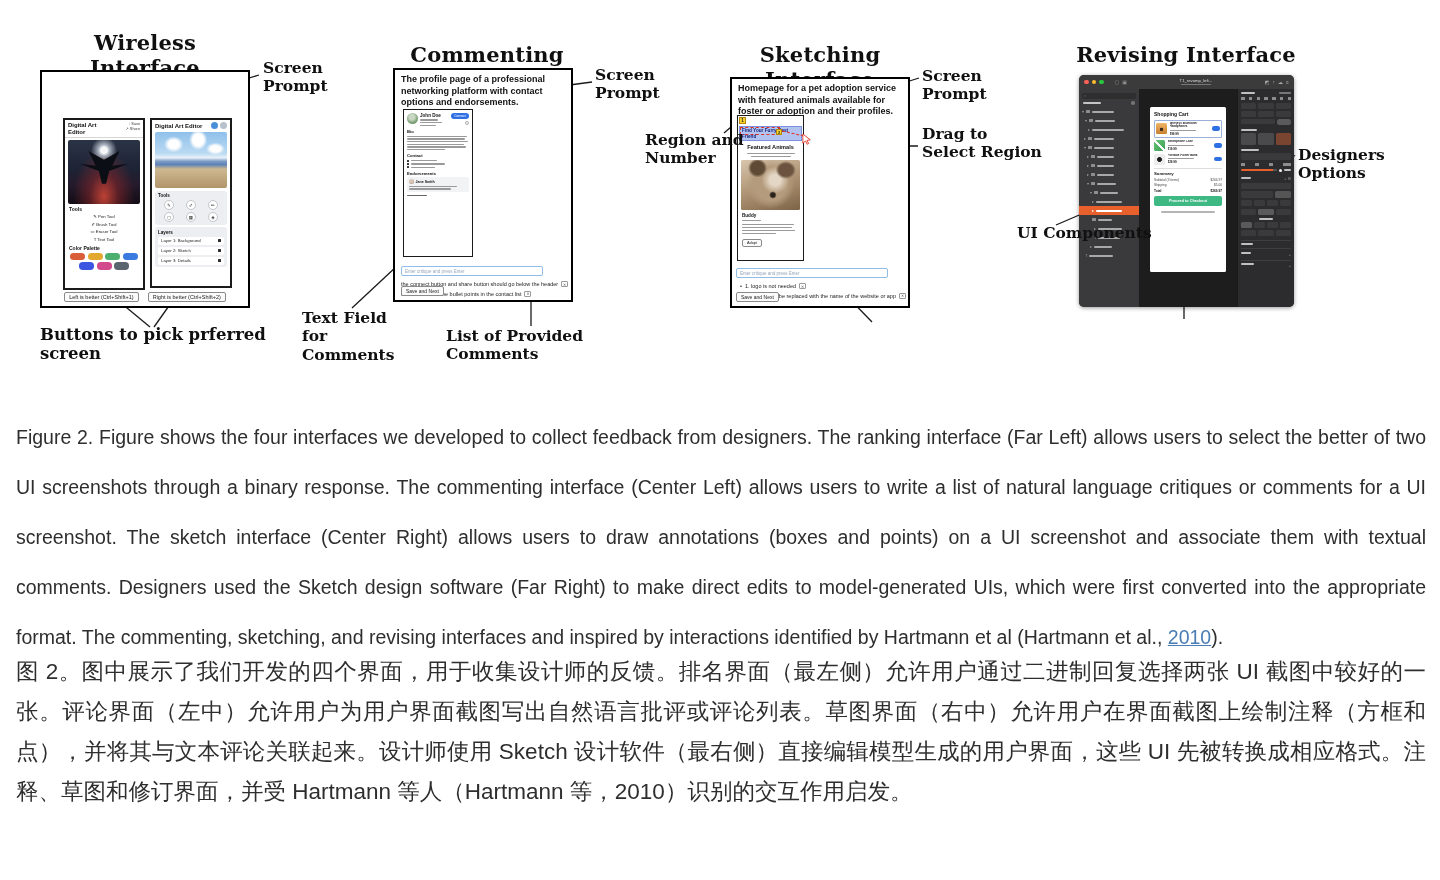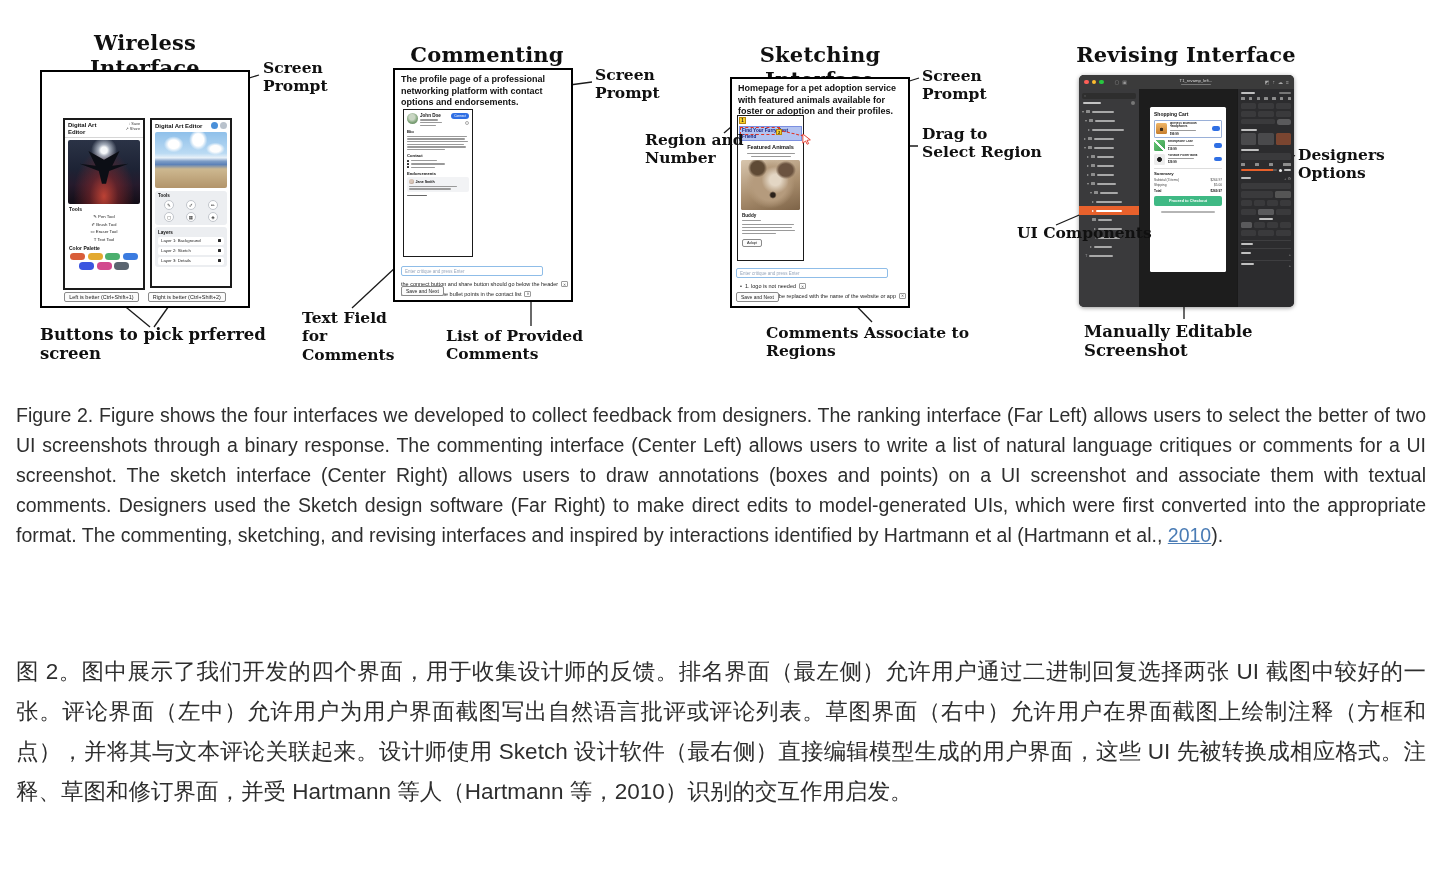--- a/index.html
+++ b/index.html
@@ -32,21 +32,21 @@
   .tglyph{font-size:4px;color:#9a9a9a;line-height:1}
   .fold{width:3.5px;height:3px;background:#8d8d8d;border-radius:.5px}
   .dbox{background:#3a3a3c;border-radius:1.5px}
   .insp-label{height:2px;background:#c0c0c0;border-radius:1px}
   .cartrow{display:flex;align-items:center;gap:2.5px;margin-top:2.5px}
   .thumb{width:11px;height:11px;border-radius:1.5px;flex:0 0 auto}
   .pill{width:8px;height:4.5px;border-radius:2.2px;background:#2f6fe4;flex:0 0 auto}
   .srow{display:flex;justify-content:space-between;font-size:3.2px;color:#444;margin-top:1.6px}
   
   .cap{position:absolute;left:16px;width:1410px;text-align:justify;color:#2e2e2e}
-  .cap-en{top:400px;font-size:19.5px;line-height:30px;font-weight:400}
+  .cap-en{top:412px;font-size:19.5px;line-height:50px;font-weight:400}
   .cap-zh{top:652px;font-size:22.5px;line-height:40px}
   a.cite{text-decoration:underline}
 </style>
 </head>
 <body>
 
 <div class="fig">
 
   <svg class="lines">
     <g stroke="#1a1a1a" stroke-width="1.3">
@@ -530,20 +530,18 @@
 
   <div class="ann" style="left:263px;top:59px;width:80px">Screen Prompt</div>
   <div class="ann" style="left:40px;top:325px;width:280px;font-size:16.5px">Buttons to pick prferred screen</div>
   <div class="ann" style="left:595px;top:66px;width:80px">Screen Prompt</div>
   <div class="ann" style="left:446px;top:327px;width:230px">List of Provided Comments</div>
   <div class="ann" style="left:302px;top:309px;width:108px">Text Field for Comments</div>
   <div class="ann" style="left:645px;top:131px;width:100px">Region and Number</div>
   <div class="ann" style="left:922px;top:67px;width:80px">Screen Prompt</div>
   <div class="ann" style="left:922px;top:125px;width:122px">Drag to Select Region</div>
   <div class="ann" style="left:1017px;top:224px;width:140px">UI Components</div>
-  <div class="ann" style="left:766px;top:324px;width:240px">Comments Associate to Regions</div>
   <div class="ann" style="left:1298px;top:146px;width:100px">Designers Options</div>
-  <div class="ann" style="left:1084px;top:322px;width:240px;font-size:16.5px">Manually Editable Screenshot</div>
 </div>
 
 <p class="cap cap-en"><span>Figure 2. Figure shows the four interfaces we developed to collect feedback from designers. The ranking interface (Far Left) allows users to select the better of two UI screenshots through a binary response. The commenting interface (Center Left) allows users to write a list of natural language critiques or comments for a UI screenshot. The sketch interface (Center Right) allows users to draw annotations (boxes and points) on a UI screenshot and associate them with textual comments. Designers used the Sketch design software (Far Right) to make direct edits to model-generated UIs, which were first converted into the appropriate format. The commenting, sketching, and revising interfaces and inspired by interactions identified by Hartmann et al (Hartmann et al., </span><a class="cite" href="#" style="color: rgb(74, 124, 181);">2010</a><span>).</span></p>
 
 <p class="cap cap-zh">图 2。图中展示了我们开发的四个界面，用于收集设计师的反馈。排名界面（最左侧）允许用户通过二进制回复选择两张 UI 截图中较好的一张。评论界面（左中）允许用户为用户界面截图写出自然语言批评或评论列表。草图界面（右中）允许用户在界面截图上绘制注释（方框和点），并将其与文本评论关联起来。设计师使用 Sketch 设计软件（最右侧）直接编辑模型生成的用户界面，这些 UI 先被转换成相应格式。注释、草图和修订界面，并受 Hartmann 等人（Hartmann 等，2010）识别的交互作用启发。</p>
 
 </body></html>

